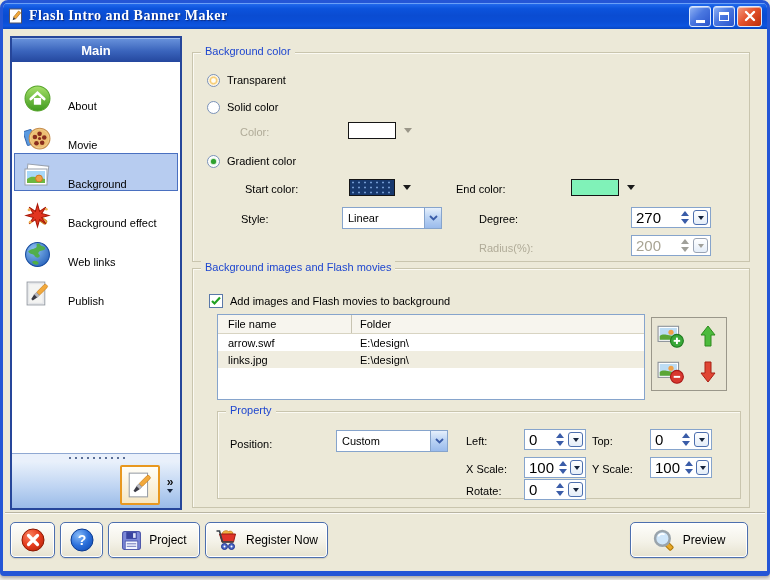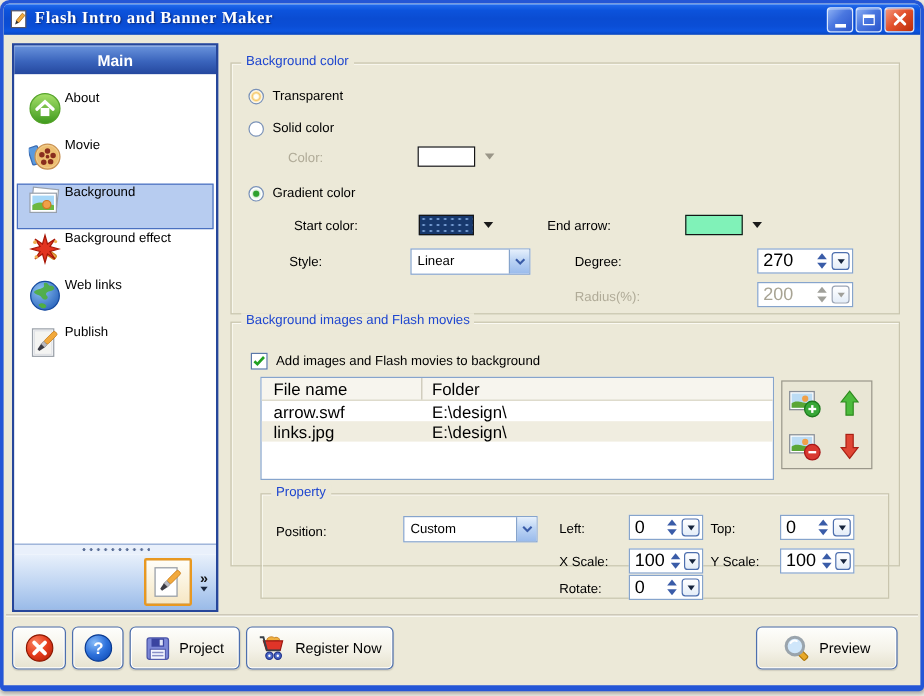--- a/index.html
+++ b/index.html
@@ -45,21 +45,21 @@
     display:flex; flex-direction:column;
   }
   .sb-header {
     height:24px; background:linear-gradient(180deg,#6a94dd 0%,#3a64bc 55%,#24479e 100%);
     color:#fff; font-weight:bold; font-size:13px;
     display:flex; align-items:center; justify-content:center;
     box-shadow:inset 0 1px 0 #9ab8ea;
   }
   .sb-list { flex:1; background:#fff; padding-top:12px; overflow:hidden; }
   .sb-item {
-    height:38px; display:flex; align-items:flex-start; gap:3px;
+    height:38px; display:flex; align-items:flex-end; gap:17px;
     padding-left:8px; margin:1px 2px; font-size:11px; color:#000;
     border:1px solid transparent;
   }
   .sb-item.selected { background:#b7ccf0; border:1px solid #4a70c0; }
   .sb-ico { width:28px; height:28px; display:flex; align-items:center; justify-content:center; }
   .sb-grip { height:9px; background:#e9f0fb; border-top:1px solid #8fa8d2; display:flex; align-items:center; justify-content:center; }
   .sb-grip .dots {
     width:58px; height:4px;
     background-image:radial-gradient(circle,#5a6e96 1px, transparent 1.4px);
     background-size:6px 4px; background-repeat:repeat-x;
@@ -131,21 +131,21 @@
   .tri-down.sm { border-left-width:3px; border-right-width:3px; border-top-width:4px; border-top-color:#16243c; }
   .spin .dropbtn {
     width:15px; height:15px; margin:0 2px; border:1px solid #4d6fae; border-radius:3px;
     background:linear-gradient(#ffffff,#e4edf8); display:flex; align-items:center; justify-content:center;
   }
   .spin.disabled .val { color:#a8a494; }
   .spin.disabled .tri-up { border-bottom-color:#a0a09a; }
   .spin.disabled .tri-down { border-top-color:#a0a09a; }
   .spin.disabled .dropbtn { border-color:#9aa4b4; }
   
-  .ftable { position:absolute; background:#fff; border:1px solid #86a4cc; font-size:14px; overflow:hidden; }
+  .ftable { position:absolute; background:#fff; border:1px solid #86a4cc; font-size:11px; overflow:hidden; }
   .thead { display:flex; height:19px; align-items:center; background:#f7f5ee; border-bottom:1px solid #d8d4c2; }
   .thead .c1 { border-right:1px solid #c8c4b2; height:100%; display:flex; align-items:center; }
   .c1 { width:134px; padding-left:10px; }
   .c2 { padding-left:8px; flex:1; }
   .trow { display:flex; height:17px; align-items:center; }
   .trow.alt { background:#f0ede0; }
   
   .imgpanel {
     position:absolute; border:1px solid #9a978a; background:#e9e6d5;
     display:grid; grid-template-columns:1fr 1fr; align-items:center; justify-items:center;
@@ -337,21 +337,21 @@
       <span class="lbl">Gradient color</span>
     </div>
 
     <div class="pos" style="left:52px;top:128px">
       <span class="lbl">Start color:</span>
     </div>
     <span class="swatch dots" style="left: 156px; top: 126px; width: 46px; background-color: rgb(23, 56, 109);"></span>
     <i class="tri-drop" style="left:210px;top:132px"></i>
 
     <div class="pos" style="left:263px;top:128px">
-      <span class="lbl">End arrow:</span>
+      <span class="lbl">End color:</span>
     </div>
     <span class="swatch" style="left: 378px; top: 126px; width: 48px; background-color: rgb(128, 242, 184);"></span>
     <i class="tri-drop" style="left:434px;top:132px"></i>
 
     <div class="pos" style="left:48px;top:158px">
       <span class="lbl">Style:</span>
     </div>
     <div class="combo" style="left:149px;top:154px;width:100px">
       <span class="txt">Linear</span>
       <span class="cbtn">
@@ -383,21 +383,21 @@
       <span class="updown">
           <i class="tri-up"></i>
           <i class="tri-down"></i>
         </span>
       <span class="dropbtn">
           <i class="tri-down sm"></i>
         </span>
     </div>
   </div>
 
-  <div class="group" style="left:189px;top:265px;width:558px;height:204px">
+  <div class="group" style="left:189px;top:265px;width:558px;height:240px">
     <span class="gtitle">Background images and Flash movies</span>
 
     <div class="pos" style="left:16px;top:24px">
       <span class="checkbox">
         <svg viewBox="0 0 12 12" width="12" height="12">
             <path d="M2 6 L4.5 8.5 L10 2.5" stroke="#21a121" stroke-width="2.2" fill="none"></path>
           </svg>
       </span>
       <span class="lbl">Add images and Flash movies to background</span>
     </div>

